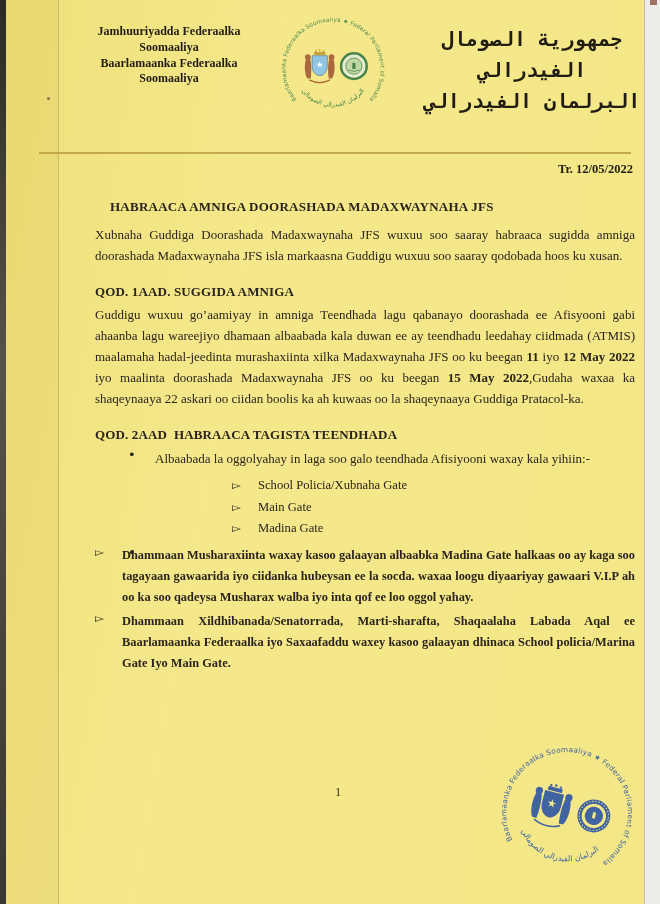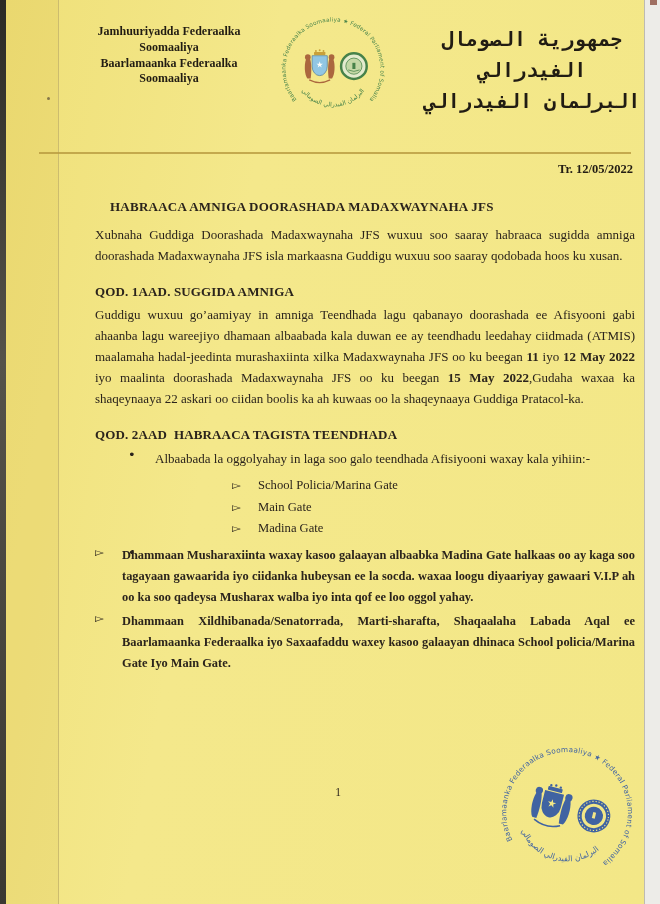--- a/index.html
+++ b/index.html
@@ -141,21 +141,21 @@
     <div class="h2 pre">QOD. 2AAD  HABRAACA TAGISTA TEENDHADA</div>
 
     <div class="bullet">
       <span class="b-icon">•</span>
       <div class="b-text">Albaabada la oggolyahay in laga soo galo teendhada Afisiyooni waxay kala yihiin:-</div>
     </div>
 
     <div class="gates">
       <div class="gate">
         <span class="g-icon">▻</span>
-        <span>School Policia/Marina Gate</span>
+        <span>School Policia/Xubnaha Gate</span>
       </div>
       <div class="gate">
         <span class="g-icon">▻</span>
         <span>Main Gate</span>
       </div>
       <div class="gate">
         <span class="g-icon">▻</span>
         <span>Madina Gate</span>
       </div>
     </div>

